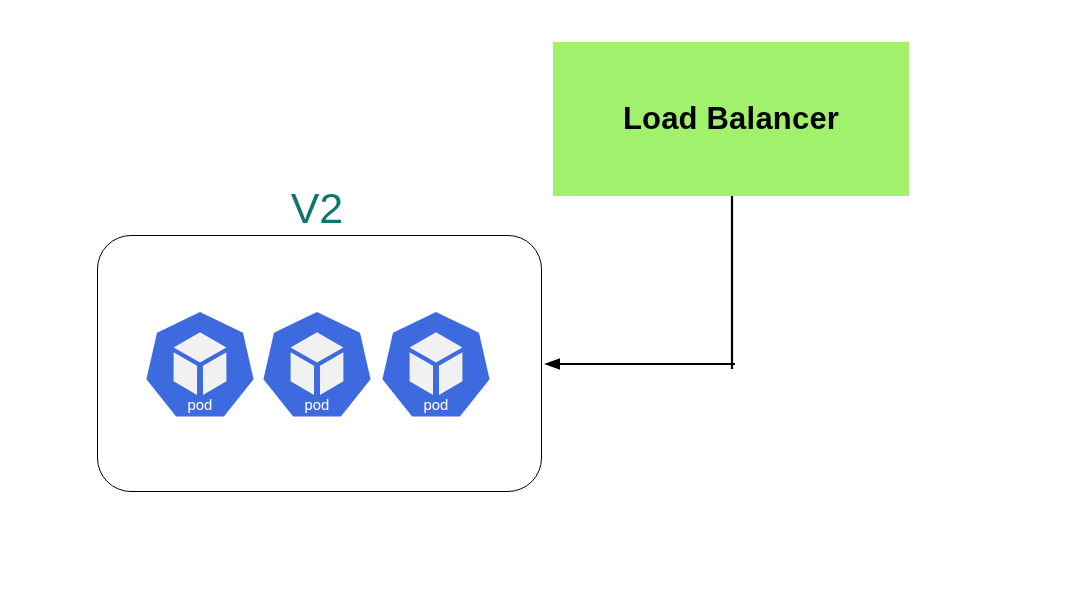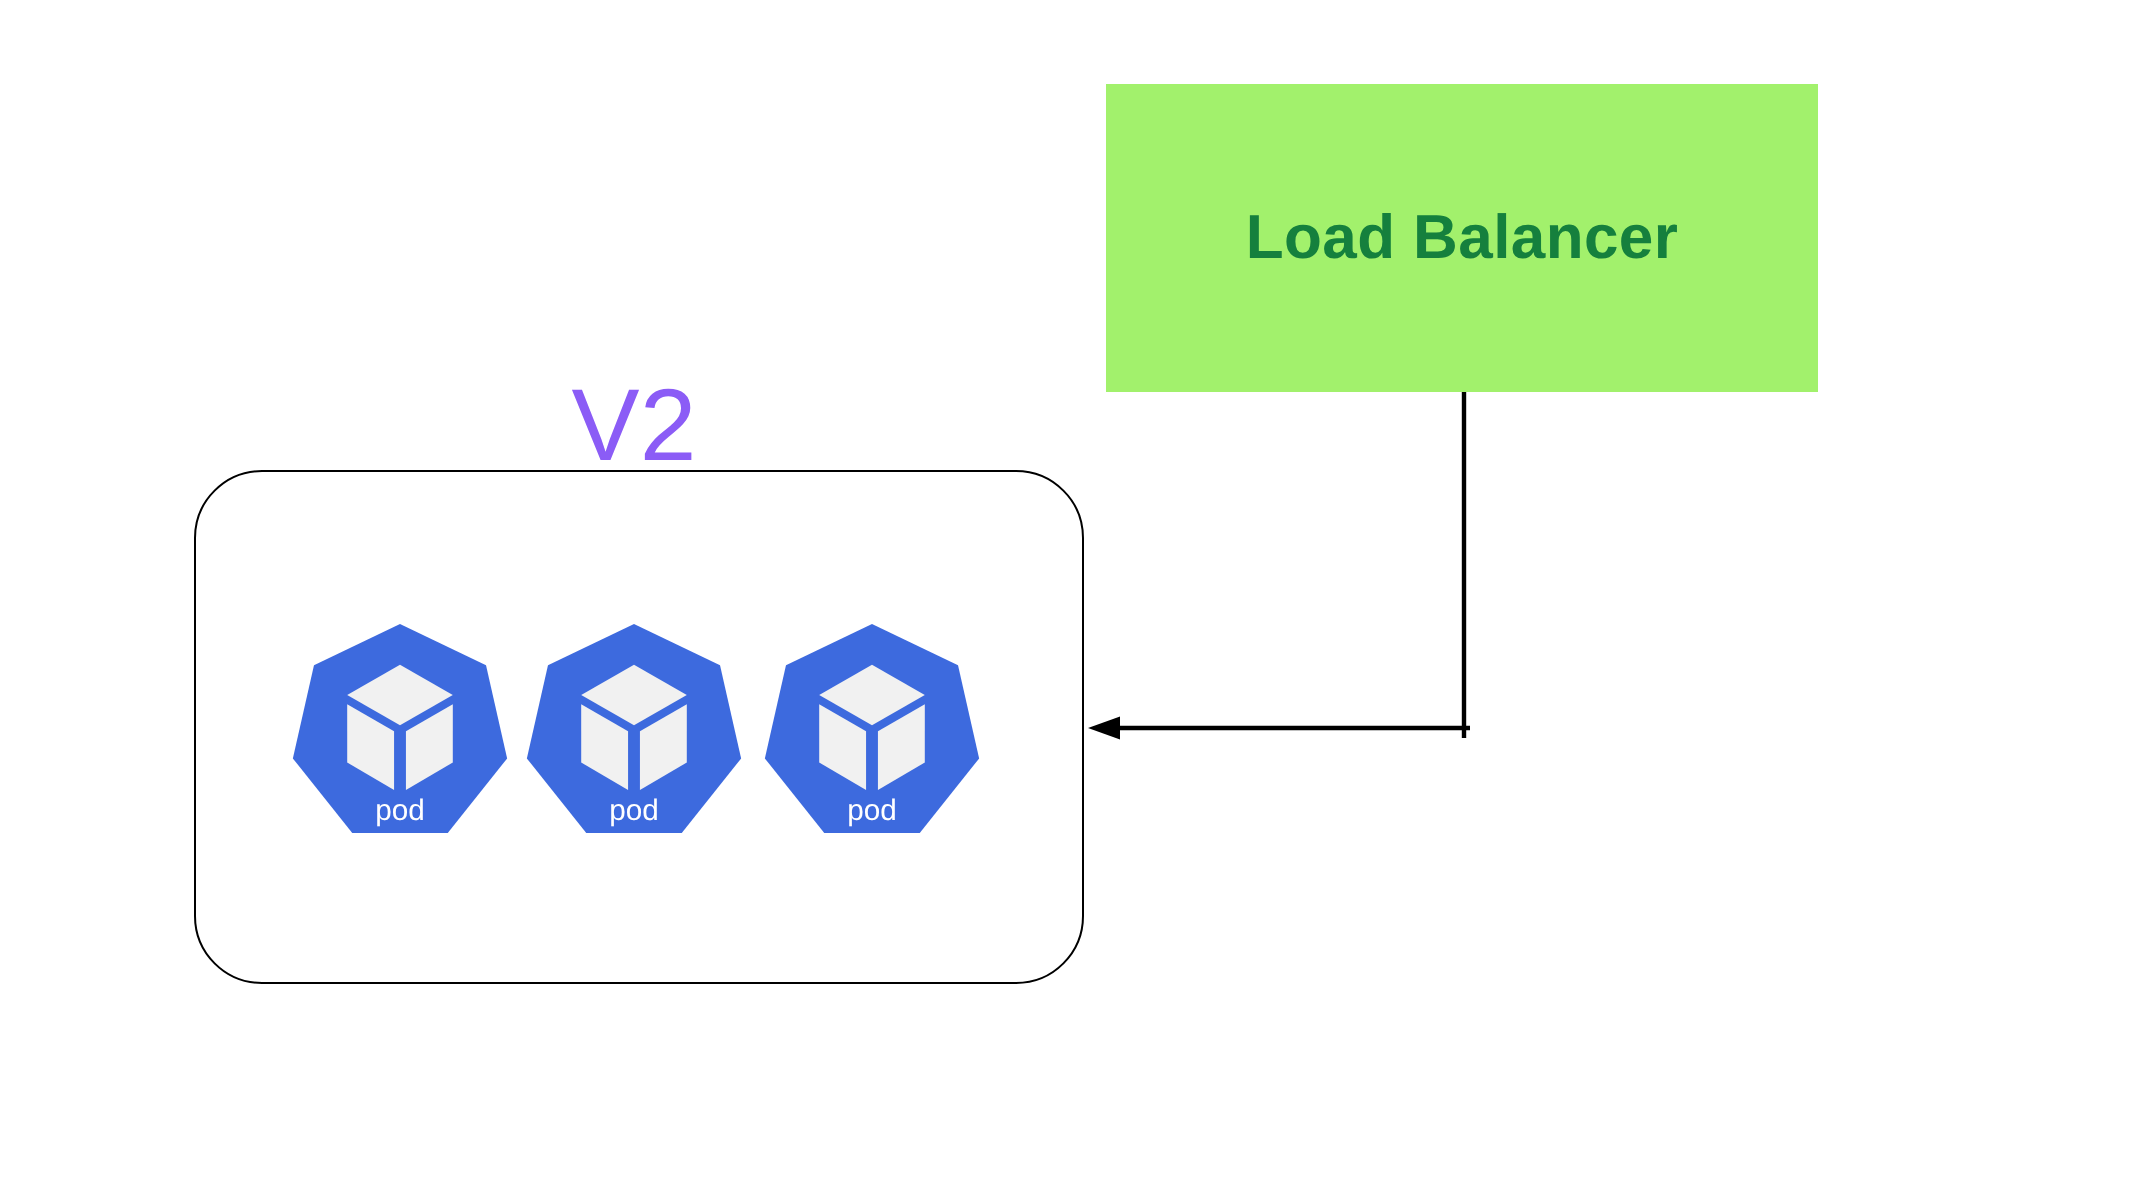--- a/index.html
+++ b/index.html
@@ -3,25 +3,25 @@
 <meta charset="utf-8">
 <style>
   html,body{margin:0;padding:0;background:#ffffff;}
   body{width:1066px;height:594px;overflow:hidden;font-family:"Liberation Sans",sans-serif;}
   .canvas{position:relative;width:1066px;height:594px;background:#ffffff;}
 
   .lb-box{
     position:absolute;left:553px;top:42px;width:356px;height:154px;
     background:#a2f16c;display:flex;align-items:center;justify-content:center;
   }
-  .lb-label{font-size:31px;font-weight:bold;color:#15803d;letter-spacing:0.2px;}
+  .lb-label{font-size:31px;font-weight:bold;color:#000000;letter-spacing:0.2px;}
 
   .group-label{
     position:absolute;left:97px;top:186px;width:440px;
-    text-align:center;font-size:51px;font-weight:500;color:#8b5cf6;line-height:1.05;
+    text-align:center;font-size:43px;font-weight:500;color:#0f766e;line-height:1.05;
   }
   .group-box{
     position:absolute;left:97px;top:235px;width:445px;height:257px;
     border:1.5px solid #000;border-radius:34px;box-sizing:border-box;background:transparent;
   }
 
   .connector{position:absolute;left:0;top:0;width:1066px;height:594px;pointer-events:none;}
 
   .pod{position:absolute;width:110px;height:110px;overflow:visible;}
   .pod-1{left:145px;top:312px;}

